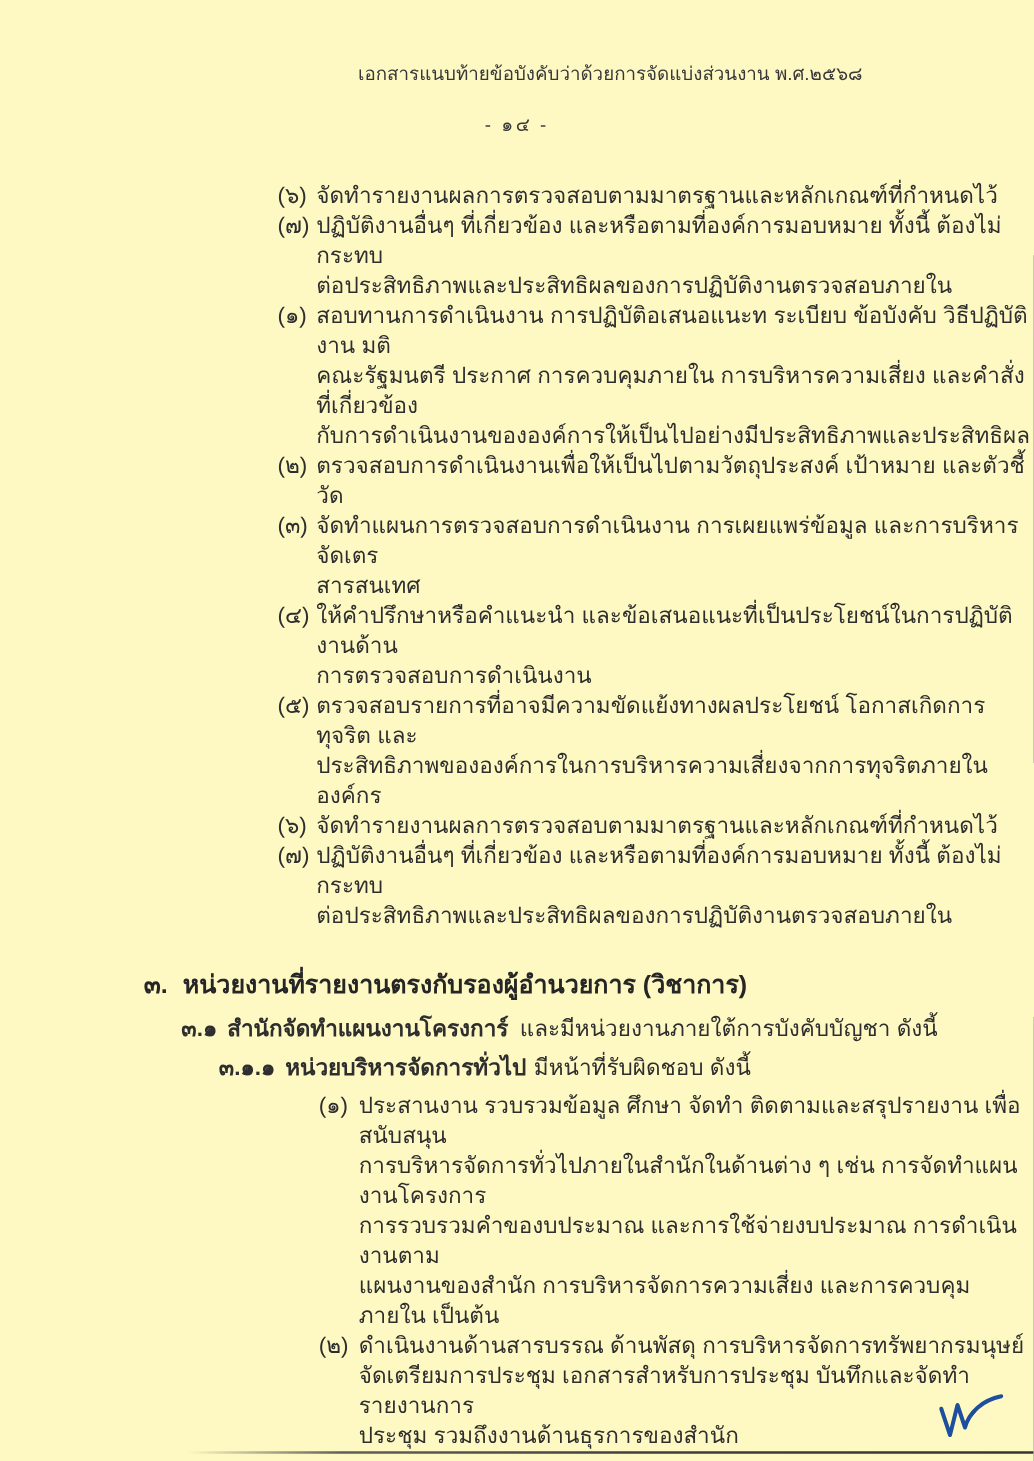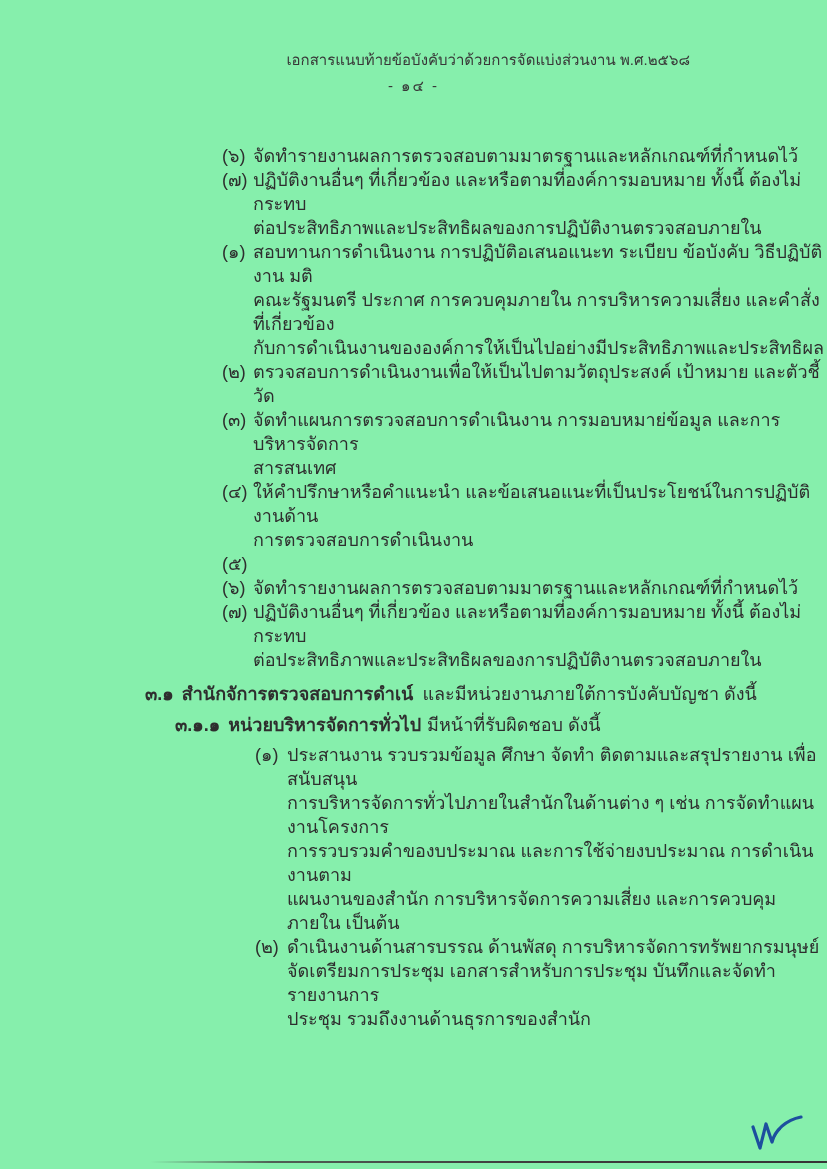--- a/index.html
+++ b/index.html
@@ -1,30 +1,30 @@
 <!DOCTYPE html>
 <html><head>
 <meta charset="utf-8">
 <style>
   html,body{margin:0;padding:0;background:#888;}
   .doc{
     position:relative;
     width:827px;height:1169px;
     margin:0 auto;
-    background:#86efac;
+    background:#fef9c3;
     font-family:"Liberation Sans",sans-serif;
     color:#2e2e2e;
     overflow:hidden;
   }
   .header-note{
     position:absolute;top:50px;right:137px;
     font-size:15px;line-height:20px;color:#383838;
   }
   .page-num{
-    position:absolute;top:74px;left:0;width:827px;
+    position:absolute;top:88px;left:0;width:827px;
     text-align:center;font-size:15px;letter-spacing:2px;color:#383838;
   }
   .content{position:absolute;top:144px;left:0;width:827px;}
   .item{display:flex;font-size:18px;line-height:24px;}
   .item .num{flex:none;text-align:left;}
   .list2 .item{padding-left:222px;}
   .list2 .num{width:31px;}
   .list3 .item{padding-left:255px;}
   .list3 .num{width:32px;}
   .item .txt{white-space:pre-line;}
@@ -77,45 +77,50 @@
         <span class="txt">สอบทานการดำเนินงาน การปฏิบัติอเสนอแนะท ระเบียบ ข้อบังคับ วิธีปฏิบัติงาน มติ
 คณะรัฐมนตรี ประกาศ การควบคุมภายใน การบริหารความเสี่ยง และคำสั่งที่เกี่ยวข้อง
 กับการดำเนินงานขององค์การให้เป็นไปอย่างมีประสิทธิภาพและประสิทธิผล</span>
       </div>
       <div class="item">
         <span class="num">(๒)</span>
         <span class="txt">ตรวจสอบการดำเนินงานเพื่อให้เป็นไปตามวัตถุประสงค์ เป้าหมาย และตัวชี้วัด</span>
       </div>
       <div class="item">
         <span class="num">(๓)</span>
-        <span class="txt">จัดทำแผนการตรวจสอบการดำเนินงาน การมอบหมาย่ข้อมูล และการบริหารจัดการ
+        <span class="txt">จัดทำแผนการตรวจสอบการดำเนินงาน การเผยแพร่ข้อมูล และการบริหารจัดเตร
 สารสนเทศ</span>
       </div>
       <div class="item">
         <span class="num">(๔)</span>
         <span class="txt">ให้คำปรึกษาหรือคำแนะนำ และข้อเสนอแนะที่เป็นประโยชน์ในการปฏิบัติงานด้าน
 การตรวจสอบการดำเนินงาน</span>
       </div>
       <div class="item">
         <span class="num">(๕)</span>
+        <span class="txt">ตรวจสอบรายการที่อาจมีความขัดแย้งทางผลประโยชน์ โอกาสเกิดการทุจริต และ
+ประสิทธิภาพขององค์การในการบริหารความเสี่ยงจากการทุจริตภายในองค์กร</span>
       </div>
       <div class="item">
         <span class="num">(๖)</span>
         <span class="txt">จัดทำรายงานผลการตรวจสอบตามมาตรฐานและหลักเกณฑ์ที่กำหนดไว้</span>
       </div>
       <div class="item">
         <span class="num">(๗)</span>
         <span class="txt">ปฏิบัติงานอื่นๆ ที่เกี่ยวข้อง และหรือตามที่องค์การมอบหมาย ทั้งนี้ ต้องไม่กระทบ
 ต่อประสิทธิภาพและประสิทธิผลของการปฏิบัติงานตรวจสอบภายใน</span>
       </div>
     </div>
 
+    <div class="h3">
+      <span class="no">๓.</span><span class="ti">หน่วยงานที่รายงานตรงกับรองผู้อำนวยการ (วิชาการ)</span>
+    </div>
 
     <div class="h31">
-      <span class="no">๓.๑</span><span class="ti">สำนักจัการตรวจสอบการดำเน์</span><span class="sx">และมีหน่วยงานภายใต้การบังคับบัญชา ดังนี้</span>
+      <span class="no">๓.๑</span><span class="ti">สำนักจัดทำแผนงานโครงการ์</span><span class="sx">และมีหน่วยงานภายใต้การบังคับบัญชา ดังนี้</span>
     </div>
 
     <div class="h311">
       <span class="no">๓.๑.๑</span><span class="ti">หน่วยบริหารจัดการทั่วไป</span><span class="sx">มีหน้าที่รับผิดชอบ ดังนี้</span>
     </div>
 
     <div class="list3">
       <div class="item">
         <span class="num">(๑)</span>
         <span class="txt">ประสานงาน รวบรวมข้อมูล ศึกษา จัดทำ ติดตามและสรุปรายงาน เพื่อสนับสนุน

